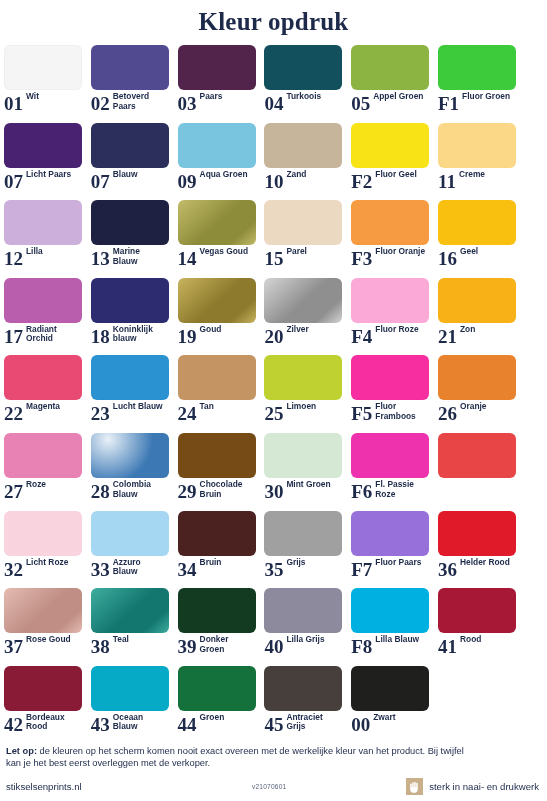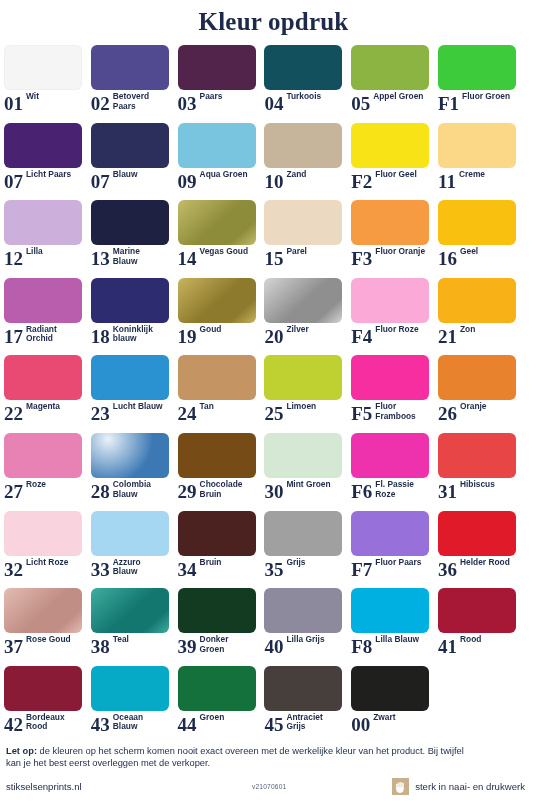--- a/index.html
+++ b/index.html
@@ -97,21 +97,21 @@
     color: #1e2a4a;
     width: 470px;
   }
   .disclaimer b {
     font-weight: bold;
   }
   .footbar {
     position: absolute;
     top: 33px;
     left: 0;
-    right: 16px;
+    right: 2px;
     height: 22px;
   }
   .site {
     position: absolute;
     left: 0;
     top: 3px;
     font-size: 9.6px;
     color: #1e2a4a;
   }
   .version {
@@ -392,24 +392,20 @@
       </div>
       <div class="cell">
         <div class="swatch" style="background: rgb(238, 50, 173);"></div>
         <div class="caption">
           <span class="code">F6</span>
           <span class="cname">Fl. Passie Roze</span>
         </div>
       </div>
       <div class="cell">
         <div class="swatch" style="background: rgb(232, 69, 70);"></div>
-        <div class="caption">
-          <span class="code">31</span>
-          <span class="cname">Hibiscus</span>
-        </div>
       </div>
       <div class="cell">
         <div class="swatch" style="background: rgb(249, 211, 222);"></div>
         <div class="caption">
           <span class="code">32</span>
           <span class="cname">Licht Roze</span>
         </div>
       </div>
       <div class="cell">
         <div class="swatch" style="background: rgb(165, 215, 243);"></div>

